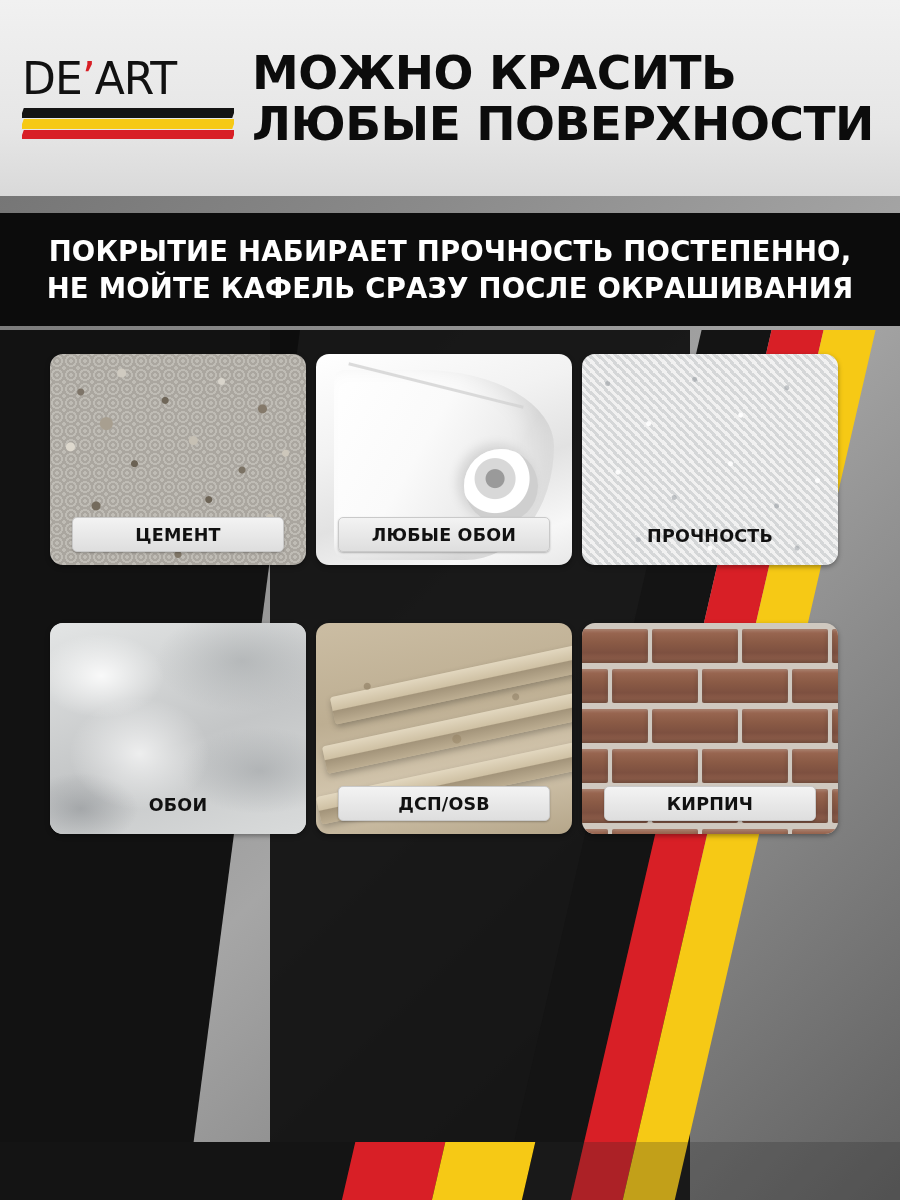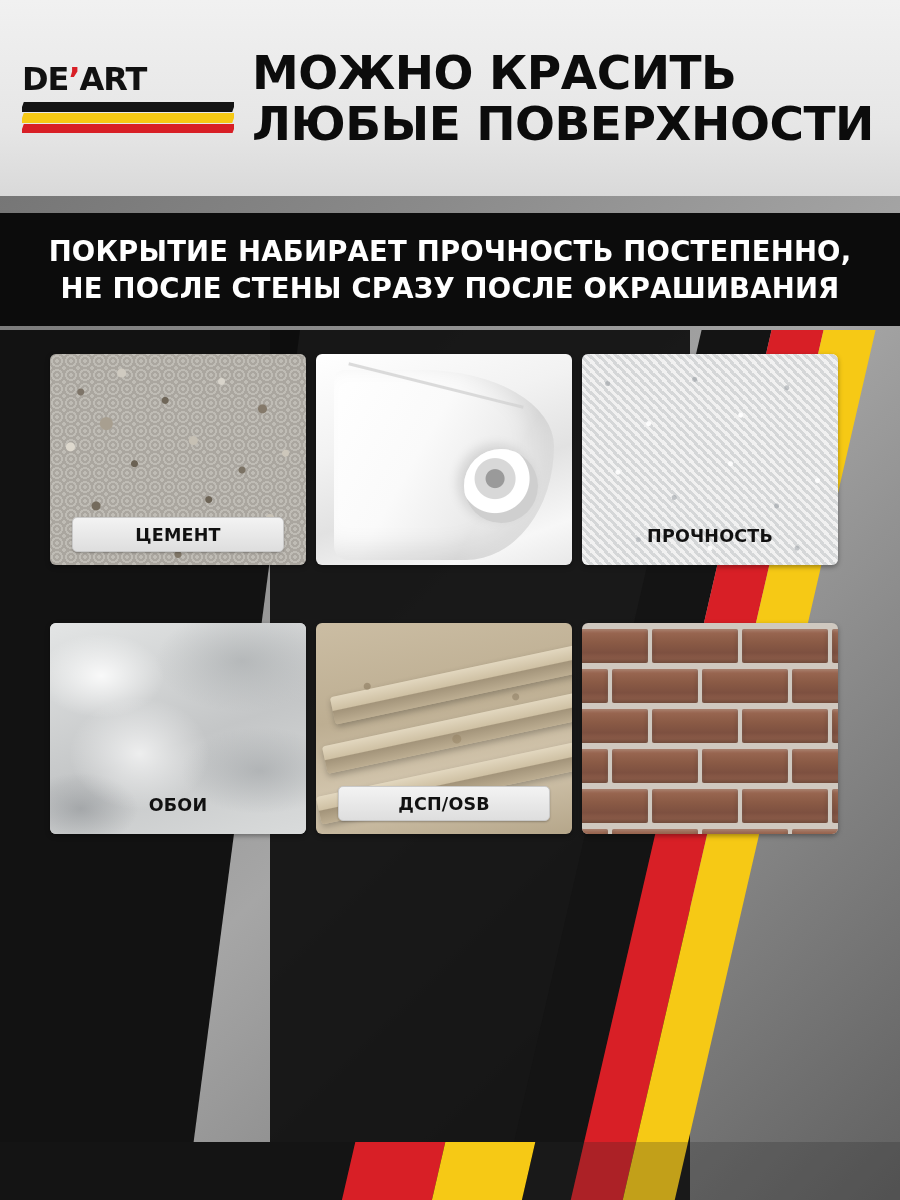--- a/index.html
+++ b/index.html
@@ -89,22 +89,22 @@
     display: flex;
     align-items: center;
   }
   .logo-block {
     width: 252px;
     padding-left: 22px;
     box-sizing: border-box;
   }
   .logo-word {
     font-family: "DejaVu Sans", sans-serif;
-    font-weight: bold;
-    font-size: 32px;
+    font-weight: normal;
+    font-size: 44px;
     letter-spacing: -1px;
     color: #111111;
     line-height: 1;
   }
   .logo-word .tick {
     color: #d81f26;
   }
   .logo-bars {
     margin-top: 7px;
     width: 212px;
@@ -167,21 +167,21 @@
     width: 800px;
     display: grid;
     grid-template-columns: repeat(3, 256px);
     grid-template-rows: repeat(3, 262px);
     gap: 7px 10px;
   }
   .cell {
     position: relative;
     width: 256px;
     height: 211px;
-    border-radius: 6px;
+    border-radius: 13px;
     overflow: hidden;
     box-shadow: 0 2px 5px rgba(0,0,0,.35);
   }
   .cell .swatch {
     position: absolute;
     inset: 0;
   }
   .cell .caption {
     position: absolute;
     left: 22px;
@@ -400,36 +400,37 @@
       </div>
     </div>
     <div class="headline">
       <div class="line">МОЖНО КРАСИТЬ</div>
       <div class="line">ЛЮБЫЕ ПОВЕРХНОСТИ</div>
     </div>
   </div>
 
   <div class="band">
     <div class="bline">ПОКРЫТИЕ НАБИРАЕТ ПРОЧНОСТЬ ПОСТЕПЕННО,</div>
-    <div class="bline">НЕ ПОСЛЕ СТЕНЫ СРАЗУ ПОСЛЕ ОКРАШИВАНИЯ</div>
+    <div class="bline">НЕ МОЙТЕ КАФЕЛЬ СРАЗУ ПОСЛЕ ОКРАШИВАНИЯ</div>
   </div>
 
   <div class="grid">
 
     <div class="cell">
       <div class="swatch tx-cement"></div>
       <div class="caption">ЦЕМЕНТ</div>
     </div>
 
     <div class="cell">
       <div class="swatch tx-wallpaper">
         <div class="roll"></div>
         <div class="edge"></div>
         <div class="curl"></div>
       </div>
+      <div class="caption">ЛЮБЫЕ ОБОИ</div>
     </div>
 
     <div class="cell plain-caption">
       <div class="swatch tx-plaster"></div>
       <div class="caption">ПРОЧНОСТЬ</div>
     </div>
 
     <div class="cell plain-caption">
       <div class="swatch tx-concrete"></div>
       <div class="caption">ОБОИ</div>
@@ -472,20 +473,21 @@
         <div class="b" style="left:-20px; top:166px; width:86px;"></div>
         <div class="b" style="left:70px; top:166px; width:86px;"></div>
         <div class="b" style="left:160px; top:166px; width:86px;"></div>
         <div class="b" style="left:250px; top:166px; width:40px;"></div>
 
         <div class="b" style="left:-60px; top:206px; width:86px;"></div>
         <div class="b" style="left:30px; top:206px; width:86px;"></div>
         <div class="b" style="left:120px; top:206px; width:86px;"></div>
         <div class="b" style="left:210px; top:206px; width:86px;"></div>
       </div>
+      <div class="caption">КИРПИЧ</div>
     </div>
 
 
   </div>
 
   <div class="bottom-flag">
     <div class="bf-inner">
       <div class="bf-black"></div>
       <div class="bf-red"></div>
       <div class="bf-gold"></div>

